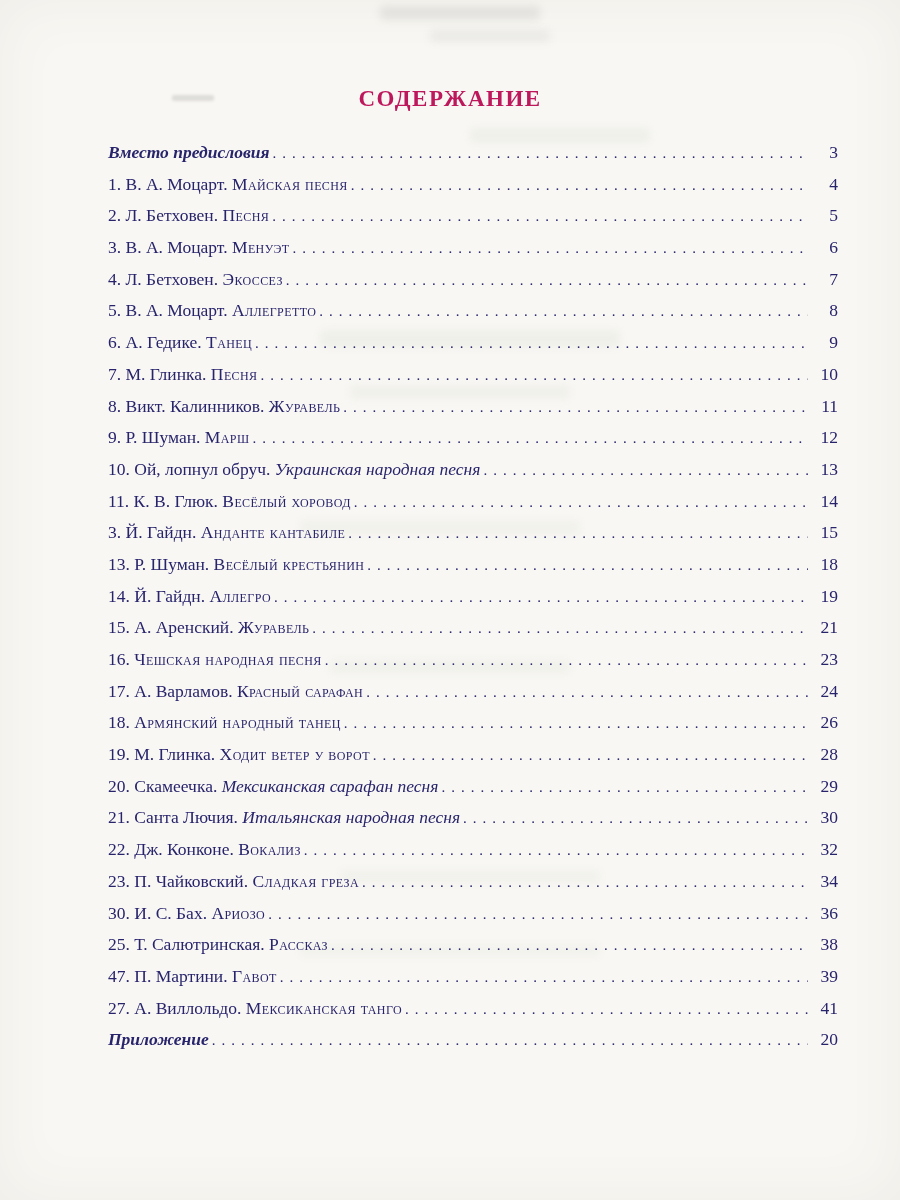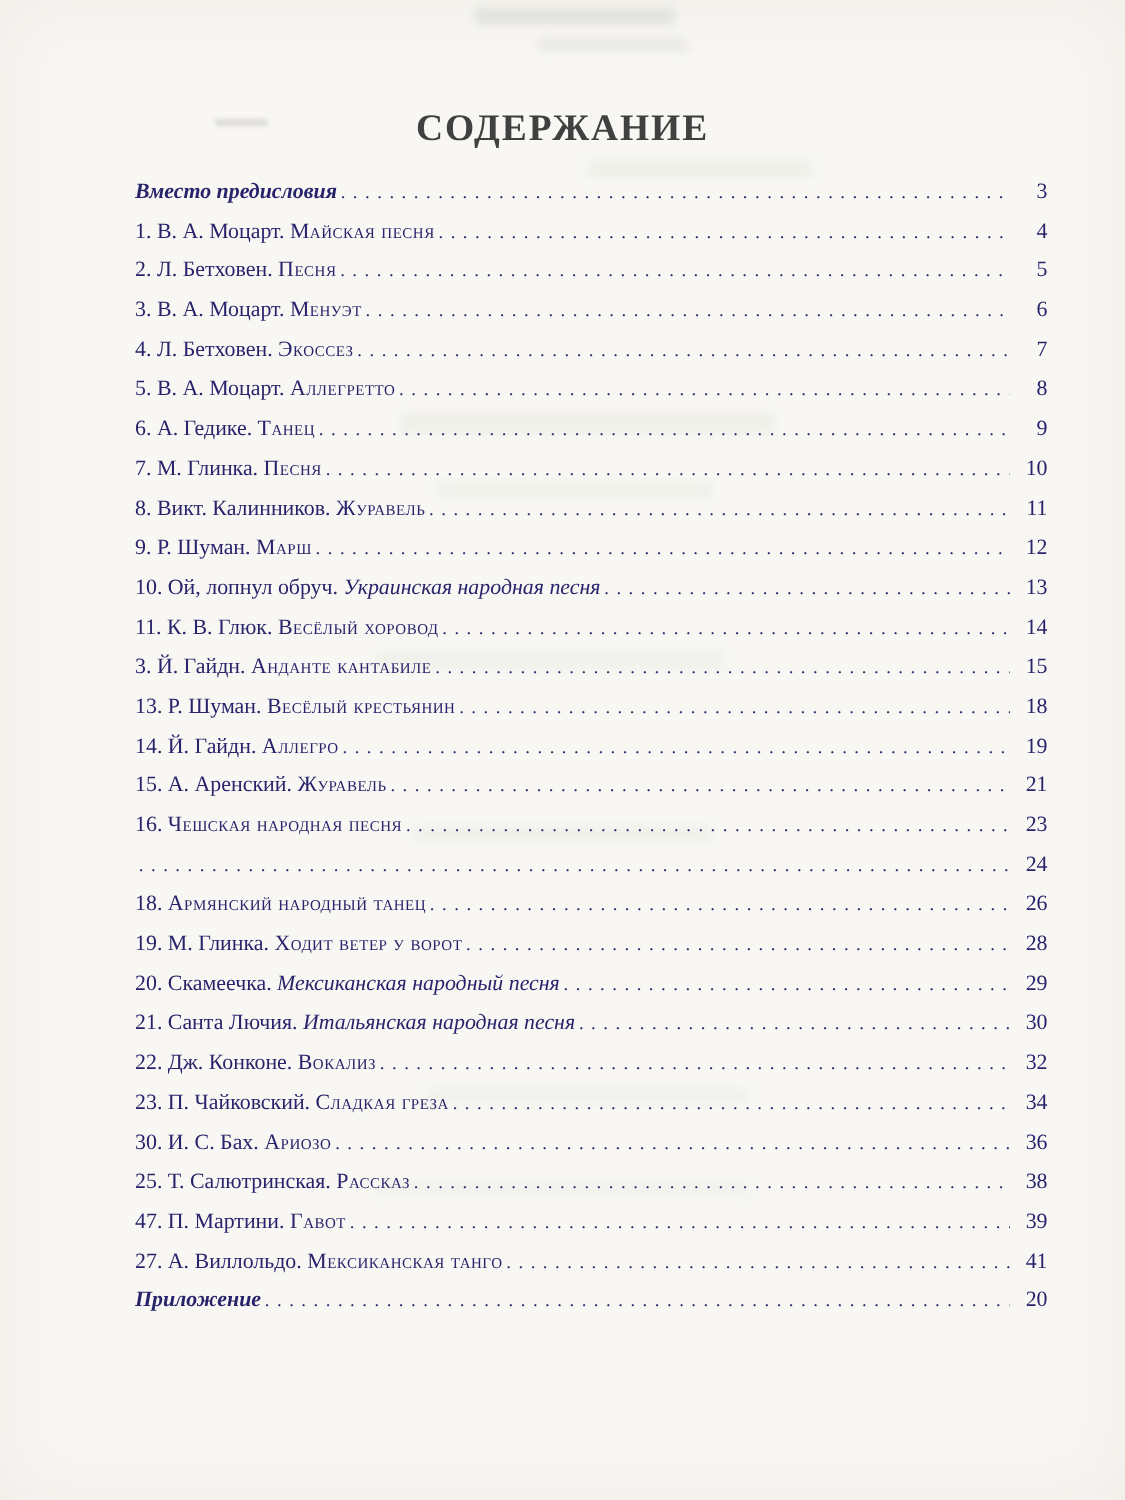--- a/index.html
+++ b/index.html
@@ -8,22 +8,22 @@
     background:#f8f7f3;
     position:relative;
     overflow:hidden;
     font-family:"Liberation Serif", serif;
     color:#28246c;
     box-shadow: inset 0 0 60px rgba(80,80,70,0.06);
   }
   .page-title {
     position:absolute; top:86px; left:0; width:100%;
     text-align:center;
-    font-size:30px; font-weight:bold; letter-spacing:1.5px;
-    color:#404040;
+    font-size:23px; font-weight:bold; letter-spacing:1.5px;
+    color:#be185d;
   }
   .toc {
     position:absolute; top:142px; left:108px; width:730px;
   }
   .row {
     display:flex; align-items:baseline;
     height:31.7px;
     font-size:17.5px;
     white-space:nowrap;
   }
@@ -161,35 +161,36 @@
     <span class="text"><span class="p-plain">15. А. Аренский. </span><span class="p-smallcaps">Журавель</span></span>
     <span class="dots"></span>
     <span class="num">21</span>
   </div>
     <div class="row">
     <span class="text"><span class="p-plain">16. </span><span class="p-smallcaps">Чешская народная песня</span></span>
     <span class="dots"></span>
     <span class="num">23</span>
   </div>
     <div class="row">
+    <span class="text"><span class="p-plain">17. А. Варламов. </span><span class="p-smallcaps">Красный сарафан</span></span>
     <span class="dots"></span>
     <span class="num">24</span>
   </div>
     <div class="row">
     <span class="text"><span class="p-plain">18. </span><span class="p-smallcaps">Армянский народный танец</span></span>
     <span class="dots"></span>
     <span class="num">26</span>
   </div>
     <div class="row">
     <span class="text"><span class="p-plain">19. М. Глинка. </span><span class="p-smallcaps">Ходит ветер у ворот</span></span>
     <span class="dots"></span>
     <span class="num">28</span>
   </div>
     <div class="row">
-    <span class="text"><span class="p-plain">20. Скамеечка. </span><span class="p-italic">Мексиканская народный песня</span></span>
+    <span class="text"><span class="p-plain">20. Скамеечка. </span><span class="p-italic">Мексиканская сарафан песня</span></span>
     <span class="dots"></span>
     <span class="num">29</span>
   </div>
     <div class="row">
     <span class="text"><span class="p-plain">21. Санта Лючия. </span><span class="p-italic">Итальянская народная песня</span></span>
     <span class="dots"></span>
     <span class="num">30</span>
   </div>
     <div class="row">
     <span class="text"><span class="p-plain">22. Дж. Конконе. </span><span class="p-smallcaps">Вокализ</span></span>

